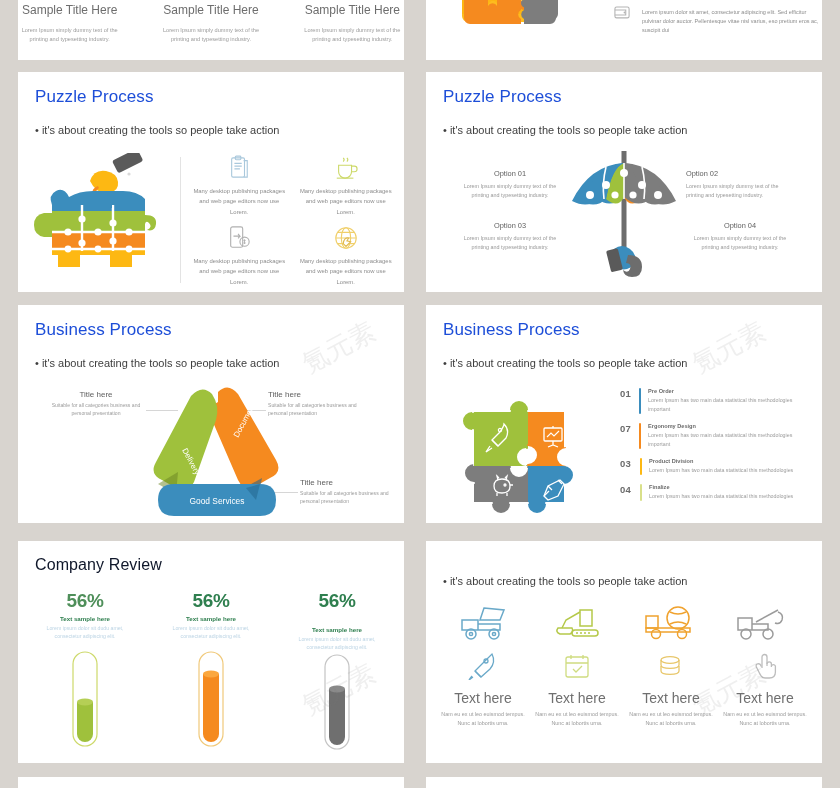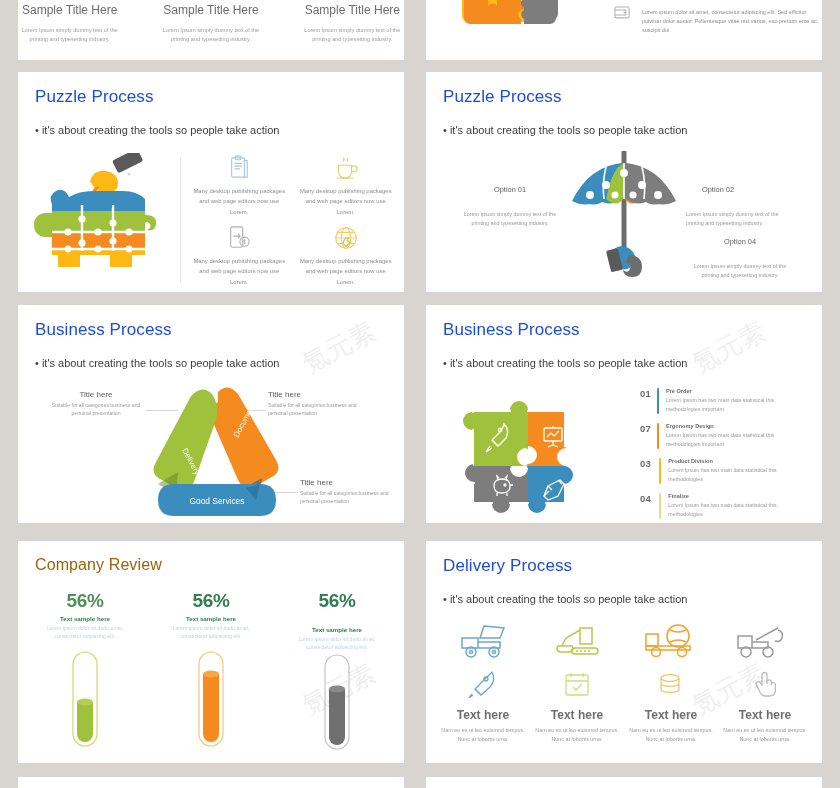--- a/index.html
+++ b/index.html
@@ -45,53 +45,53 @@
   #slide3 .piggy{width:150px;height:125px;position:relative;flex:0 0 150px;}
   #slide3 .vline{width:1px;background:#e3e3e3;margin:4px 12px 4px 2px;}
   #slide3 .cells{flex:1;display:grid;grid-template-columns:1fr 1fr;gap:6px 14px;}
   #slide3 .cell{text-align:center;}
   #slide3 .cell .ico{height:30px;display:flex;align-items:center;justify-content:center;}
   #slide3 .cell p{margin:3px 0 0;font-size:5.9px;line-height:1.75;color:#8d8d8d;}
 
   
   #slide4 .body{position:relative;height:165px;}
   #slide4 .opt{position:absolute;width:108px;}
-  #slide4 .opt h4{margin:16px;font-size:7.4px;font-weight:400;color:#5e5e5e;}
+  #slide4 .opt h4{margin:0;font-size:7.4px;font-weight:400;color:#5e5e5e;}
   #slide4 .opt p{margin:4px 0 0;font-size:5.4px;line-height:1.6;color:#999;}
   #slide4 .umb{position:absolute;left:50%;top:6px;transform:translateX(-50%);}
 
   
   #slide5 .body{position:relative;height:170px;}
   #slide5 .lbl{position:absolute;width:96px;}
   #slide5 .lbl h4{margin:0;font-size:8px;font-weight:400;color:#5e5e5e;}
   #slide5 .lbl p{margin:3px 0 0;font-size:5.1px;line-height:1.55;color:#9b9b9b;}
   #slide5 .lead{position:absolute;height:1px;background:#d6d6d6;}
 
   
   #slide6 .body{display:flex;padding:8px 14px 0 18px;gap:14px;}
-  #slide6 .list{flex:1;padding-top:10px;margin-left:20px;}
+  #slide6 .list{flex:1;padding-top:10px;}
   #slide6 .li{display:flex;align-items:flex-start;margin-bottom:9px;}
   #slide6 .num{font-size:9.5px;color:#6b6b6b;font-weight:700;width:18px;letter-spacing:.3px;}
   #slide6 .bar{width:2px;align-self:stretch;margin:0 7px 0 2px;border-radius:1px;}
   #slide6 .lt h5{margin:0;font-size:5.6px;color:#6b6b6b;font-weight:700;}
   #slide6 .lt p{margin:2px 0 0;font-size:5.3px;line-height:1.7;color:#9b9b9b;}
 
   
   #slide7 .cols{display:flex;justify-content:center;gap:22px;padding-top:14px;}
   #slide7 .col{width:104px;text-align:center;}
   #slide7 .pct{font-size:19px;font-weight:700;letter-spacing:-.3px;}
   #slide7 .sh{font-size:6.2px;font-weight:700;margin-top:3px;}
   #slide7 .sb{font-size:5.2px;line-height:1.6;color:#bcd4e4;margin-top:2px;}
   #slide7 .tube-wrap{margin-top:10px;display:flex;justify-content:center;}
 
   
   #slide8 .icorow{display:flex;justify-content:space-around;padding:14px 14px 0;}
   #slide8 .icorow2{display:flex;justify-content:space-around;padding:6px 10px 0;}
   #slide8 .cell{width:88px;text-align:center;}
-  #slide8 .cell h5{margin:6px 0 0;font-size:12px;color:#6f6f6f;font-weight:700;}
+  #slide8 .cell h5{margin:6px 0 0;font-size:14px;color:#6f6f6f;font-weight:400;}
   #slide8 .cell p{margin:4px 0 0;font-size:5.4px;line-height:1.65;color:#9b9b9b;}
 
   
   .wm{position:absolute;color:rgba(120,120,120,.12);font-size:26px;
       transform:rotate(-28deg);pointer-events:none;font-family:"DejaVu Sans",sans-serif;}
 </style>
 </head>
 <body>
 
 <div class="grid">
@@ -234,20 +234,24 @@
       <div class="s-title">Puzzle Process</div>
       <div class="s-sub">• it's about creating the tools so people take action</div>
     </div>
     <div class="body">
       <div class="opt" style="left:30px;top:32px;text-align:center;">
         <h4>Option 01</h4>
         <p>Lorem Ipsum simply dummy text of the printing and typesetting industry.</p>
       </div>
       <div class="opt" style="right:28px;top:32px;text-align:left;">
         <h4>Option 02</h4>
+        <p>Lorem Ipsum simply dummy text of the printing and typesetting industry.</p>
+      </div>
+      <div class="opt" style="left:30px;top:84px;text-align:center;">
+        <h4>Option 03</h4>
         <p>Lorem Ipsum simply dummy text of the printing and typesetting industry.</p>
       </div>
       <div class="opt" style="right:28px;top:84px;text-align:center;">
         <h4>Option 04</h4>
         <p>Lorem Ipsum simply dummy text of the printing and typesetting industry.</p>
       </div>
 
       <div class="umb">
         <svg width="160" height="150" viewBox="0 0 160 150">
 
@@ -395,21 +399,21 @@
             <h5>Finalize</h5>
             <p>Lorem Ipsum has two main data statistical this methodologies</p>
           </div>
         </div>
       </div>
     </div>
   </div>
 
   <div class="slide" id="slide7" style="left:18px;top:541px;width:386px;height:222px;">
     <div class="hdr" style="padding-bottom:2px;">
-      <div class="s-title" style="font-size:16px;color:#a16207;">Company Review</div>
+      <div class="s-title" style="font-size:16px;color:#0f172a;">Company Review</div>
     </div>
     <div class="cols">
       <div class="col">
         <div class="pct" style="color:#4f8f5a;">56%</div>
         <div class="sh" style="color:#2f7f4f;">Text sample here</div>
         <div class="sb">Lorem ipsum dolor sit dudu amet, consectetur adipiscing elit.</div>
         <div class="tube-wrap">
           <svg width="34" height="98" viewBox="0 0 34 98">
             <rect x="5" y="2" width="24" height="94" rx="12" fill="none" stroke="#cdd96a" stroke-width="1.2"></rect>
             <path d="M9 52 h16 v32 a8 8 0 0 1-16 0z" fill="#9fc13c"></path>
@@ -439,21 +443,20 @@
             <path d="M9 36 h16 v48 a8 8 0 0 1-16 0z" fill="#6f6f6f"></path>
             <ellipse cx="17" cy="36" rx="8" ry="3.4" fill="#8a8a8a"></ellipse>
           </svg>
         </div>
       </div>
     </div>
   </div>
 
   <div class="slide" id="slide8" style="left:426px;top:541px;width:396px;height:222px;">
     <div class="hdr">
-      <div class="s-title">Delivery Process</div>
       <div class="s-sub">• it's about creating the tools so people take action</div>
     </div>
     <div class="icorow">
       <span>
         <svg width="56" height="40" viewBox="0 0 56 40" fill="none" stroke="#6aa9c9" stroke-width="1.5">
           <path d="M26 6 l20 2 l-4 10 H22z"></path>
           <path d="M4 18 h16 v10 H4z M20 22 h22 v6 H20z"></path>
           <circle cx="13" cy="32" r="5"></circle>
             <circle cx="36" cy="32" r="5"></circle>
           <circle cx="13" cy="32" r="1.6"></circle>

